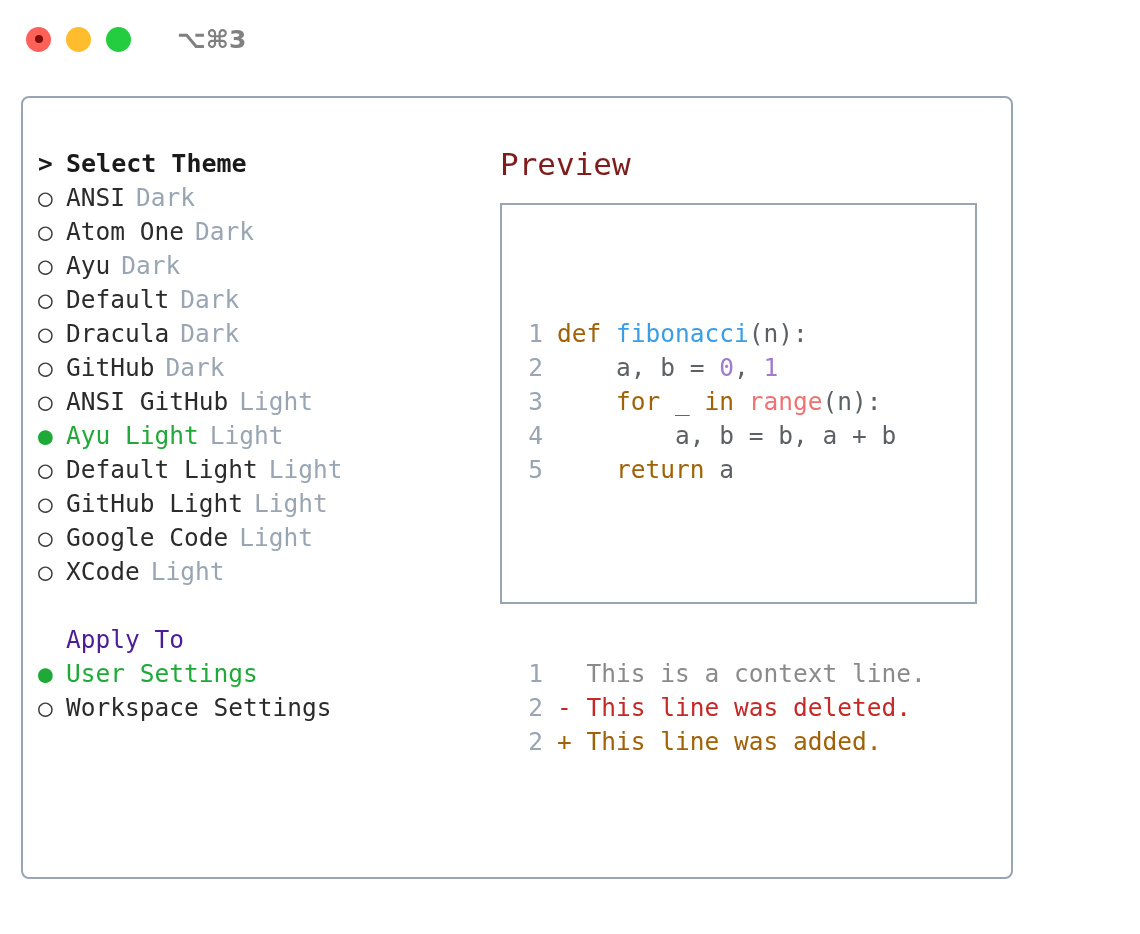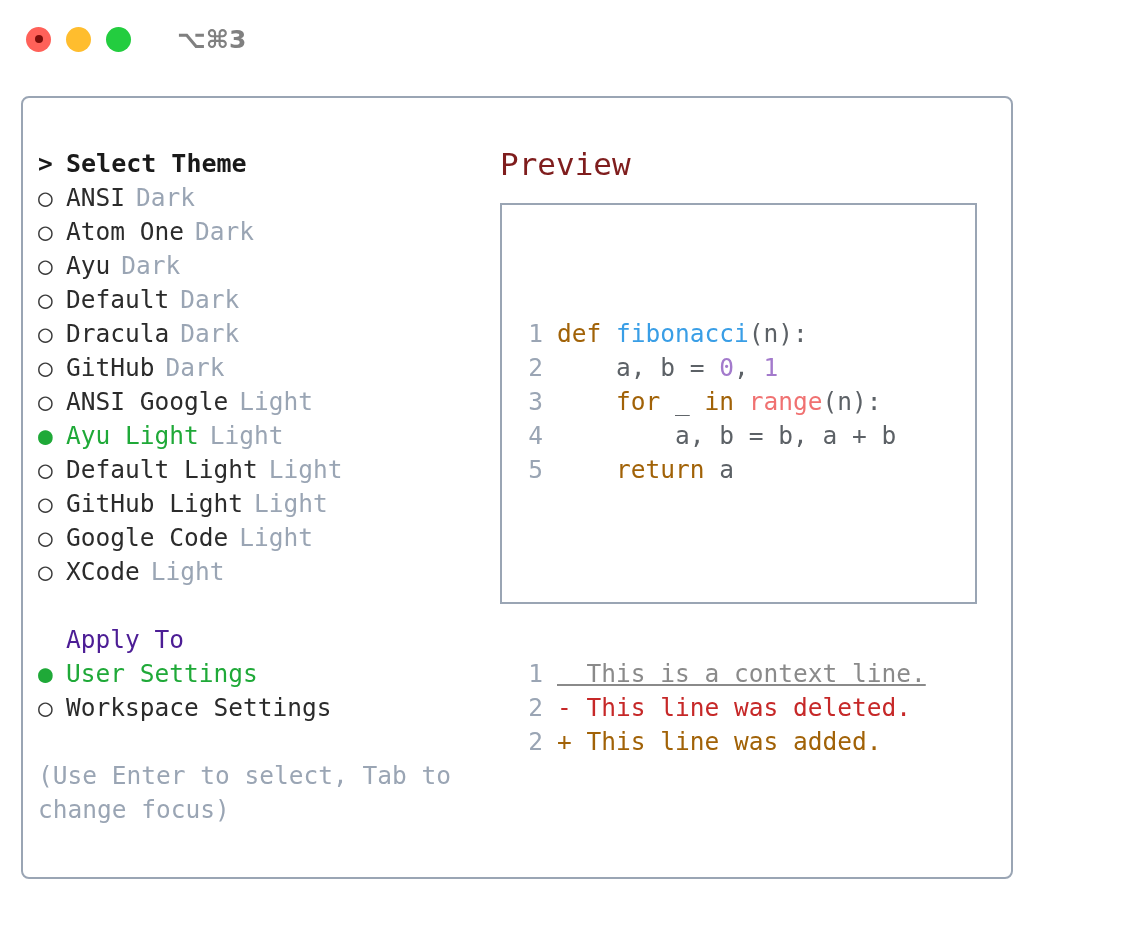--- a/index.html
+++ b/index.html
@@ -210,21 +210,21 @@
   
   .tok-kw   { color: #a16207; }
   .tok-fn   { color: #399ee6; }
   .tok-num  { color: #a37acc; }
   .tok-blt  { color: #f07171; }
   .tok-pln  { color: #5c6166; }
   .tok-punc { color: #5c6166; }
 
   
   .diff-gap  { height: 34px; }
-  .diff-ctx  { color: #8a8a8a; text-decoration: underline; }
+  .diff-ctx  { color: #8a8a8a; }
   .diff-del  { color: #c62828; }
   .diff-add  { color: #a16207; }
 </style>
 </head>
 <body>
 
 <div class="window">
 
   <div class="titlebar">
     <div class="traffic">
@@ -240,36 +240,35 @@
 
       <div class="left-col">
         <div id="theme-list">
             <div class="row"><span class="marker caret">&gt;</span><span class="row-title">Select Theme</span></div>
             <div class="row"><span class="marker dot-off">○</span><span class="theme-name">ANSI</span><span class="theme-kind">Dark</span></div>
             <div class="row"><span class="marker dot-off">○</span><span class="theme-name">Atom One</span><span class="theme-kind">Dark</span></div>
             <div class="row"><span class="marker dot-off">○</span><span class="theme-name">Ayu</span><span class="theme-kind">Dark</span></div>
             <div class="row"><span class="marker dot-off">○</span><span class="theme-name">Default</span><span class="theme-kind">Dark</span></div>
             <div class="row"><span class="marker dot-off">○</span><span class="theme-name">Dracula</span><span class="theme-kind">Dark</span></div>
             <div class="row"><span class="marker dot-off">○</span><span class="theme-name">GitHub</span><span class="theme-kind">Dark</span></div>
-            <div class="row"><span class="marker dot-off">○</span><span class="theme-name">ANSI Google</span><span class="theme-kind">Light</span></div>
+            <div class="row"><span class="marker dot-off">○</span><span class="theme-name">ANSI GitHub</span><span class="theme-kind">Light</span></div>
             <div class="row"><span class="marker dot-on">●</span><span class="theme-name selected">Ayu Light</span><span class="theme-kind">Light</span></div>
             <div class="row"><span class="marker dot-off">○</span><span class="theme-name">Default Light</span><span class="theme-kind">Light</span></div>
             <div class="row"><span class="marker dot-off">○</span><span class="theme-name">GitHub Light</span><span class="theme-kind">Light</span></div>
             <div class="row"><span class="marker dot-off">○</span><span class="theme-name">Google Code</span><span class="theme-kind">Light</span></div>
             <div class="row"><span class="marker dot-off">○</span><span class="theme-name">XCode</span><span class="theme-kind">Light</span></div>
           </div>
         <div class="spacer-sm"></div>
         <div id="apply-list">
             <div class="row"><span class="marker blank">o</span><span class="section-label">Apply To</span></div>
             <div class="row"><span class="marker dot-on">●</span><span class="apply-name selected">User Settings</span></div>
             <div class="row"><span class="marker dot-off">○</span><span class="apply-name">Workspace Settings</span></div>
           </div>
       </div>
 
-      <div class="hint">(Use Enter to select, Tab to change focus)</div>
 
       <div class="right-col">
         <div class="preview-label">Preview</div>
       </div>
 
       <div class="preview-box">
         <div class="code">
           <div id="code-lines"><div class="code-line"><span class="lineno">1</span><span class="code-text"><span class="tok-kw">def </span><span class="tok-fn">fibonacci</span><span class="tok-punc">(n):</span></span></div><div class="code-line"><span class="lineno">2</span><span class="code-text"><span class="tok-pln">    a, b = </span><span class="tok-num">0</span><span class="tok-punc">, </span><span class="tok-num">1</span></span></div><div class="code-line"><span class="lineno">3</span><span class="code-text"><span class="tok-kw">    for </span><span class="tok-pln">_ </span><span class="tok-kw">in </span><span class="tok-blt">range</span><span class="tok-punc">(n):</span></span></div><div class="code-line"><span class="lineno">4</span><span class="code-text"><span class="tok-pln">        a, b = b, a + b</span></span></div><div class="code-line"><span class="lineno">5</span><span class="code-text"><span class="tok-kw">    return </span><span class="tok-pln">a</span></span></div></div>
           <div class="diff-gap"></div>
           <div id="diff-lines"><div class="code-line"><span class="lineno">1</span><span class="code-text diff-ctx">  This is a context line.</span></div><div class="code-line"><span class="lineno">2</span><span class="code-text diff-del">- This line was deleted.</span></div><div class="code-line"><span class="lineno">2</span><span class="code-text diff-add">+ This line was added.</span></div></div>

